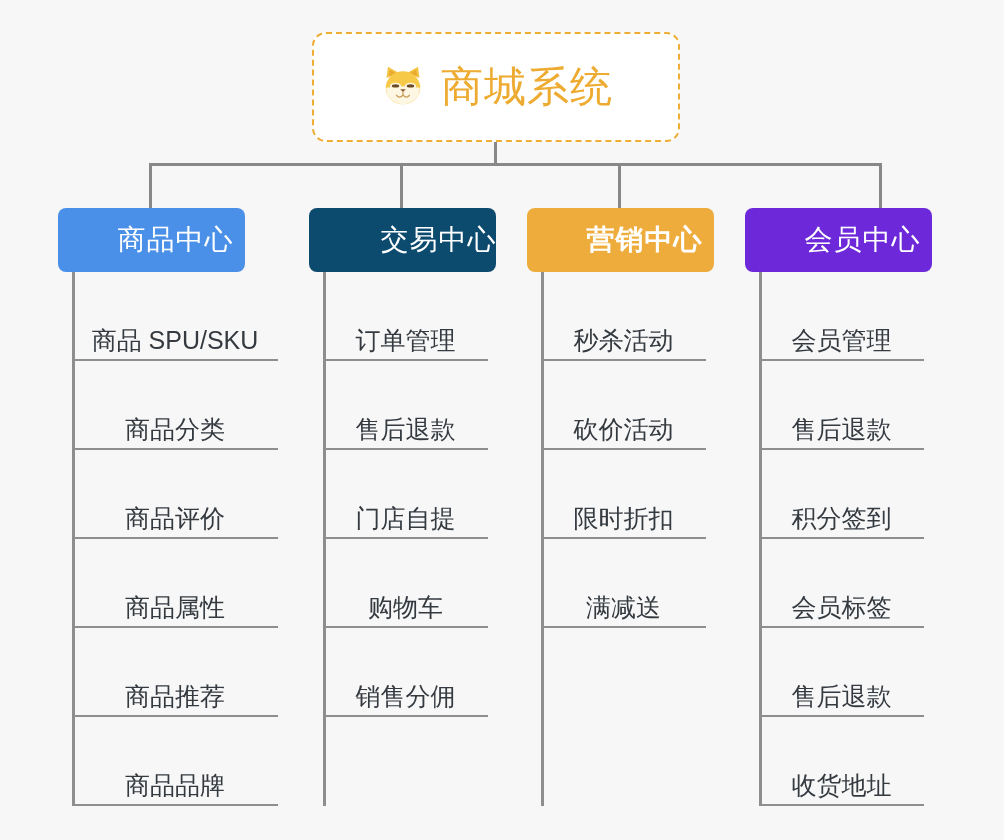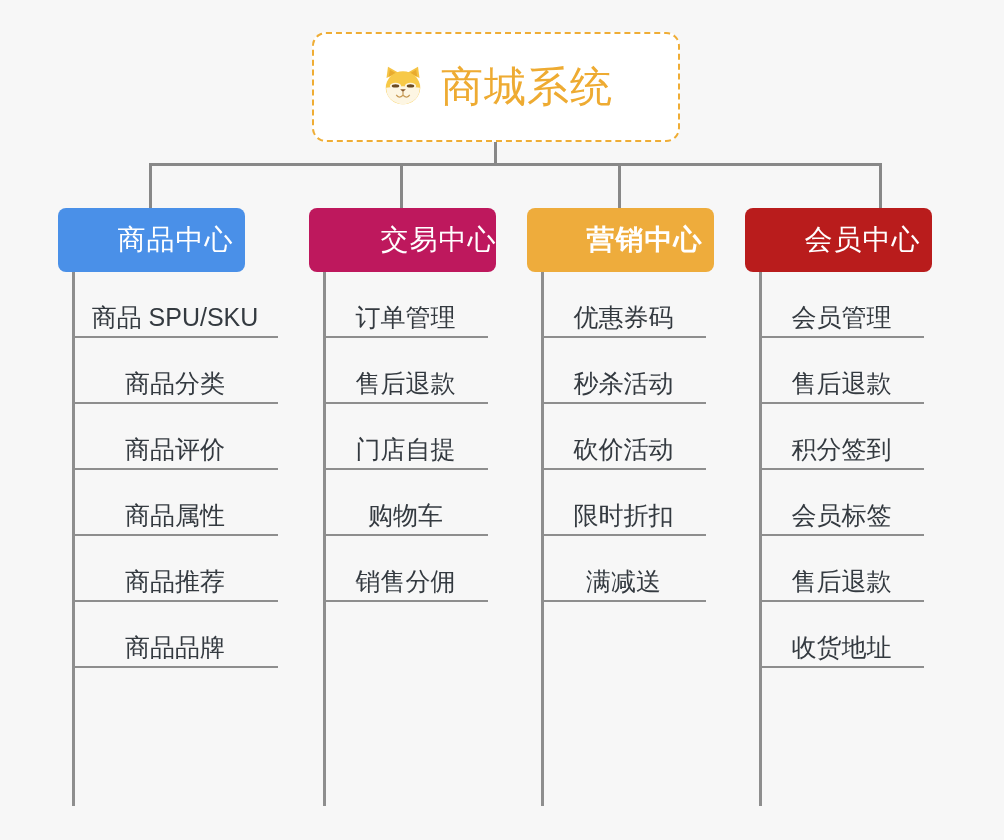--- a/index.html
+++ b/index.html
@@ -97,21 +97,21 @@
   .items {
     position: absolute;
     left: 14px;
     top: 64px;
     margin: 0;
     padding: 0;
     list-style: none;
   }
   .item {
     position: relative;
-    height: 66px;
+    height: 89px;
     box-sizing: border-box;
     border-bottom: 2px solid #8e8e8e;
     display: flex;
     align-items: flex-end;
     justify-content: center;
     text-align: right;
   }
   .item-label {
     font-size: 25px;
     color: #343a40;
@@ -184,21 +184,21 @@
       <li class="item">
         <span class="item-label">商品推荐</span>
       </li>
       <li class="item">
         <span class="item-label">商品品牌</span>
       </li>
     </ul>
   </div>
 
   <div class="column" style="left:309px; width:190px;">
-    <div class="cat-header" style="background:#be185d;padding-left:24px;">
+    <div class="cat-header" style="background:#0c4a6e;padding-left:24px;">
       <span class="cat-header-label">交易中心</span>
     </div>
     <div class="stem" style="height:534px;"></div>
     <ul class="items" style="width:165px;">
       <li class="item">
         <span class="item-label">订单管理</span>
       </li>
       <li class="item">
         <span class="item-label">售后退款</span>
       </li>
@@ -214,39 +214,36 @@
     </ul>
   </div>
 
   <div class="column" style="left:527px; width:190px;">
     <div class="cat-header" style="background:#eeac3c;font-weight:bold;">
       <span class="cat-header-label">营销中心</span>
     </div>
     <div class="stem" style="height:534px;"></div>
     <ul class="items" style="width:165px;">
       <li class="item">
-        <span class="item-label">优惠券码</span>
-      </li>
-      <li class="item">
         <span class="item-label">秒杀活动</span>
       </li>
       <li class="item">
         <span class="item-label">砍价活动</span>
       </li>
       <li class="item">
         <span class="item-label">限时折扣</span>
       </li>
       <li class="item">
         <span class="item-label">满减送</span>
       </li>
     </ul>
   </div>
 
   <div class="column" style="left:745px; width:190px;">
-    <div class="cat-header" style="background:#b91c1c;">
+    <div class="cat-header" style="background:#6d28d9;">
       <span class="cat-header-label">会员中心</span>
     </div>
     <div class="stem" style="height:534px;"></div>
     <ul class="items" style="width:165px;">
       <li class="item">
         <span class="item-label">会员管理</span>
       </li>
       <li class="item">
         <span class="item-label">售后退款</span>
       </li>

